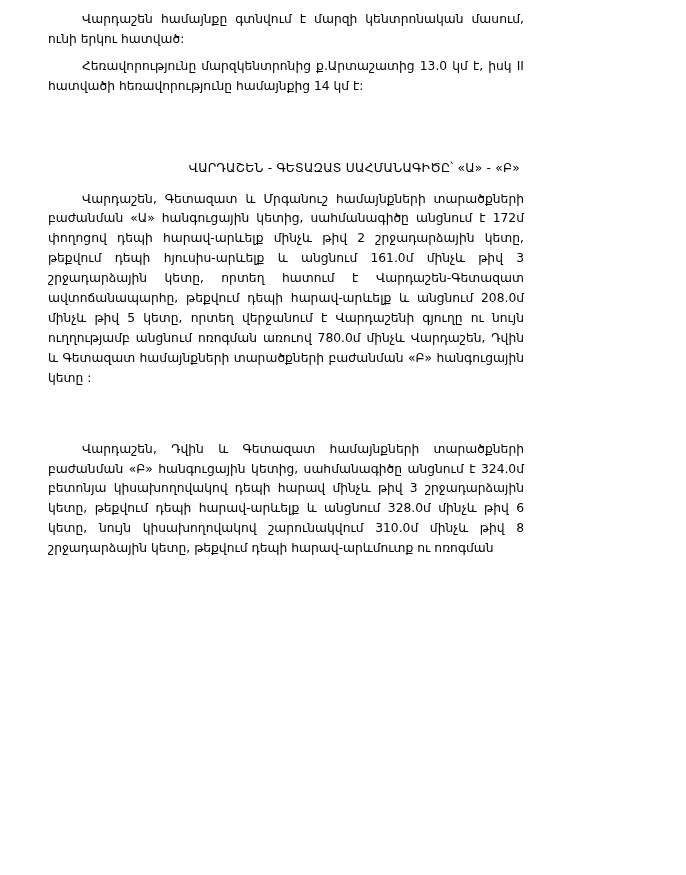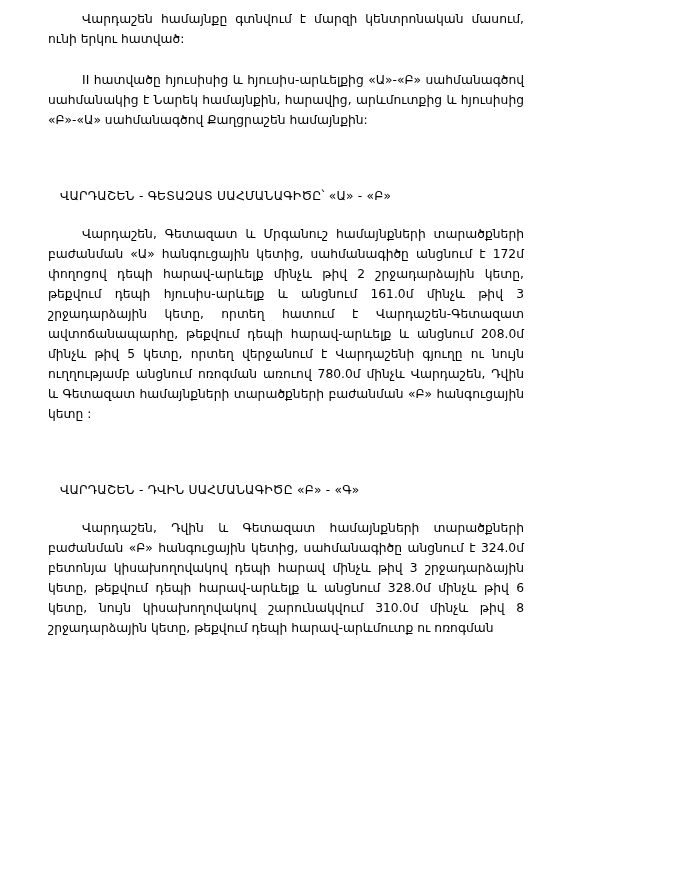--- a/index.html
+++ b/index.html
@@ -28,52 +28,51 @@
     text-align: justify;
     text-justify: inter-word;
   }
   p.indent {
     text-indent: 34px;
   }
   .spacer-sm { height: 7px; }
   .spacer-md { height: 18px; }
   .spacer-lg { height: 26px; }
   h2.heading {
-    margin: 12px;
+    margin: 4px;
     font-size: 12.3px;
     font-weight: normal;
-    text-align: left;
+    text-align: right;
     line-height: 1.62;
     letter-spacing: 0.2px;
   }
 </style>
 </head>
 <body>
 
 <div class="page">
 
   <p class="indent">Վարդաշեն համայնքը գտնվում է մարզի կենտրոնական մասում, ունի երկու հատված:</p>
   <div class="spacer-sm"></div>
 
+  <p class="indent">Հեռավորությունը մարզկենտրոնից ք.Արտաշատից 13.0 կմ է, իսկ II հատվածի հեռավորությունը համայնքից 14 կմ է:</p>
   <div class="spacer-sm"></div>
 
   <div class="spacer-sm"></div>
 
-  <p class="indent">II հատվածը հյուսիսից և հյուսիս-արևելքից «Ա»-«Բ» սահմանագծով սահմանակից է Նարեկ համայնքին, հարավից, արևմուտքից և հյուսիսից «Բ»-«Ա» սահմանագծով Քաղցրաշեն համայնքին:</p>
 
   <div class="spacer-lg"></div>
   <div class="spacer-md"></div>
 
   <h2 class="heading">ՎԱՐԴԱՇԵՆ - ԳԵՏԱԶԱՏ ՍԱՀՄԱՆԱԳԻԾԸ՝  «Ա» - «Բ»</h2>
   <div class="spacer-sm"></div>
 
   <p class="indent">Վարդաշեն, Գետազատ և Մրգանուշ համայնքների տարածքների բաժանման «Ա» հանգուցային կետից, սահմանագիծը անցնում է 172մ փողոցով դեպի հարավ-արևելք մինչև թիվ 2 շրջադարձային կետը, թեքվում դեպի հյուսիս-արևելք և անցնում 161.0մ մինչև թիվ 3 շրջադարձային կետը, որտեղ հատում է Վարդաշեն-Գետազատ ավտոճանապարհը, թեքվում դեպի հարավ-արևելք և անցնում 208.0մ մինչև թիվ 5 կետը, որտեղ վերջանում է Վարդաշենի գյուղը ու նույն ուղղությամբ անցնում ոռոգման առուով 780.0մ մինչև Վարդաշեն, Դվին և Գետազատ համայնքների տարածքների բաժանման «Բ» հանգուցային կետը :</p>
   <div class="spacer-md"></div>
 
 
   <div class="spacer-lg"></div>
 
-  <h2 class="heading">ՎԱՐԴԱՇԵՆ - ԴՎԻՆ ՍԱՀՄԱՆԱԳԻԾԸ «Բ» - «Գ»</h2>
   <div class="spacer-sm"></div>
 
   <p class="indent">Վարդաշեն, Դվին և Գետազատ համայնքների տարածքների բաժանման «Բ» հանգուցային կետից, սահմանագիծը անցնում է 324.0մ բետոնյա կիսախողովակով դեպի հարավ մինչև թիվ 3 շրջադարձային կետը, թեքվում դեպի հարավ-արևելք և անցնում 328.0մ մինչև թիվ 6 կետը, նույն կիսախողովակով շարունակվում 310.0մ մինչև թիվ 8 շրջադարձային կետը, թեքվում դեպի հարավ-արևմուտք ու ոռոգման</p>
 
 </div>
 
 </body></html>

